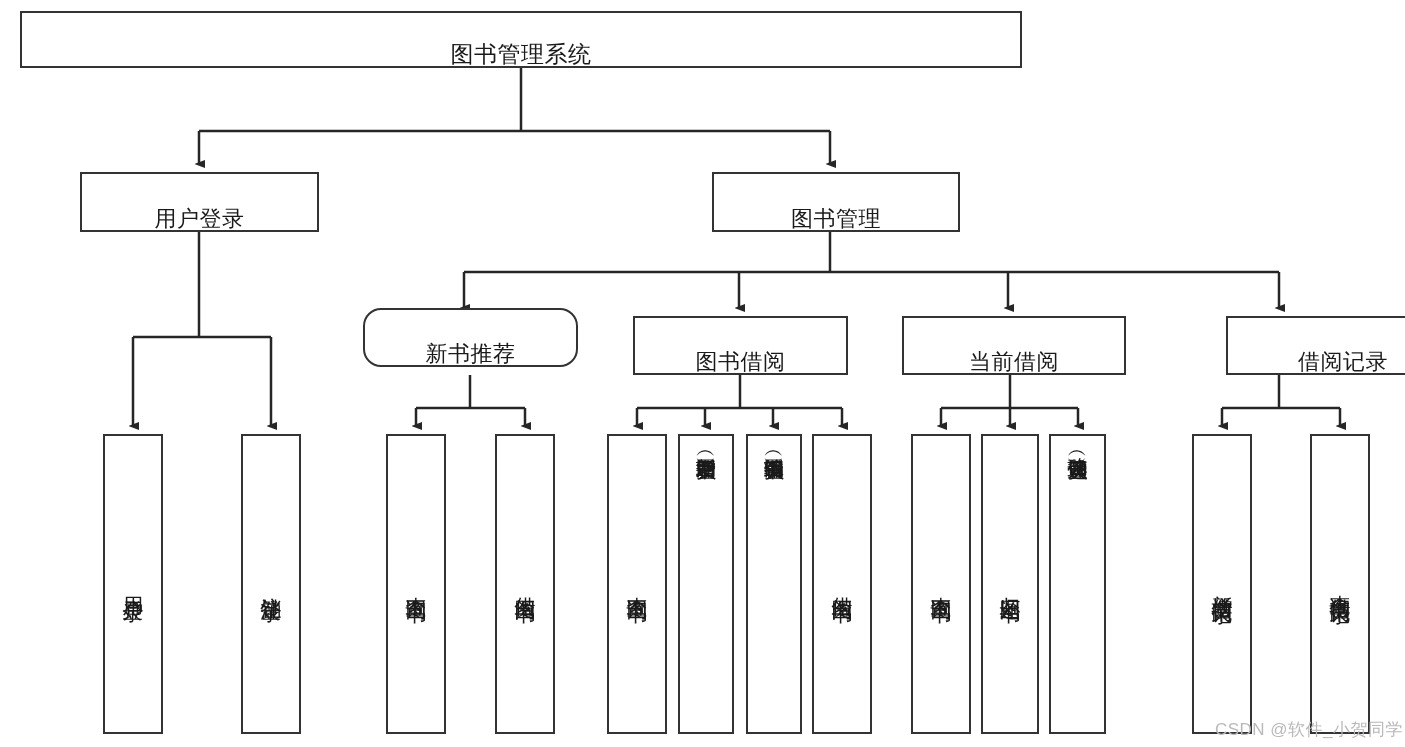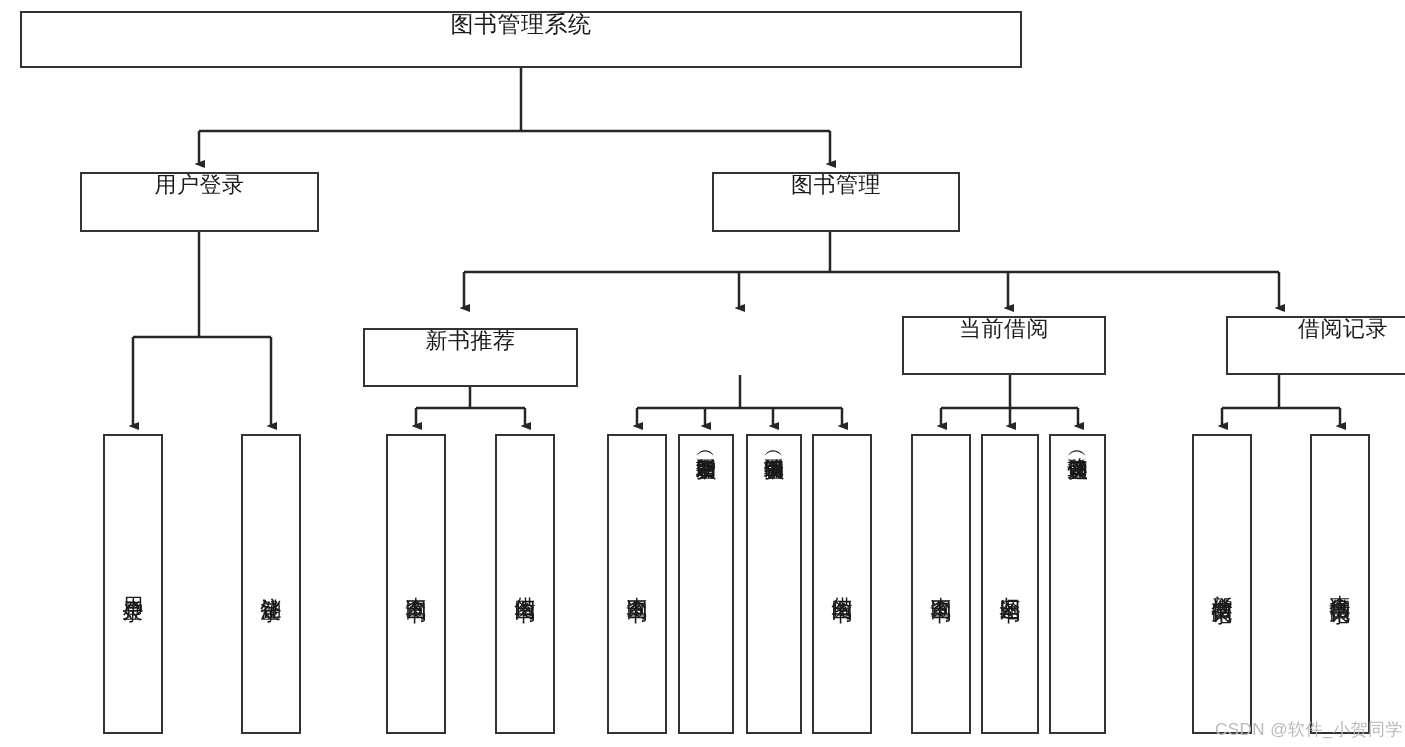--- a/index.html
+++ b/index.html
@@ -24,21 +24,21 @@
     width: 1405px;
     height: 747px;
     pointer-events: none;
   }
   .node {
     position: absolute;
     box-sizing: border-box;
     border: 2.5px solid #333333;
     background: #ffffff;
     display: flex;
-    align-items: flex-start;
+    align-items: flex-end;
     justify-content: center;
     color: #1a1a1a;
   }
   .node .lbl {
     display: block;
     text-align: center;
     line-height: 1.0;
     letter-spacing: 0.5px;
   }
   
@@ -141,24 +141,27 @@
     <span class="lbl">图书管理系统</span>
   </div>
 
   <div class="node h" style="left:80px; top:172px; width:239px; height:60px;">
     <span class="lbl">用户登录</span>
   </div>
   <div class="node h" style="left:712px; top:172px; width:248px; height:60px;">
     <span class="lbl">图书管理</span>
   </div>
 
-  <div class="node h" style="left:363px; top:328px; width:215px; height:59px;">
+  <div class="node h" style="left:363px; top:308px; width:215px; height:59px;border-radius:18px;">
     <span class="lbl">新书推荐</span>
   </div>
-  <div class="node h" style="left:902px; top:316px; width:204px; height:59px;">
+  <div class="node h" style="left:633px; top:316px; width:215px; height:59px;">
+    <span class="lbl">图书借阅</span>
+  </div>
+  <div class="node h" style="left:902px; top:316px; width:224px; height:59px;">
     <span class="lbl">当前借阅</span>
   </div>
   <div class="node h" style="left:1226px; top:316px; width:218px; height:59px;padding-left:16px;">
     <span class="lbl">借阅记录</span>
   </div>
 
   <div class="node v centered" style="left:103px; top:434px; width:60px; height:300px;">
     <span class="lbl">用户登录</span>
   </div>
   <div class="node v centered" style="left:241px; top:434px; width:60px; height:300px;">

